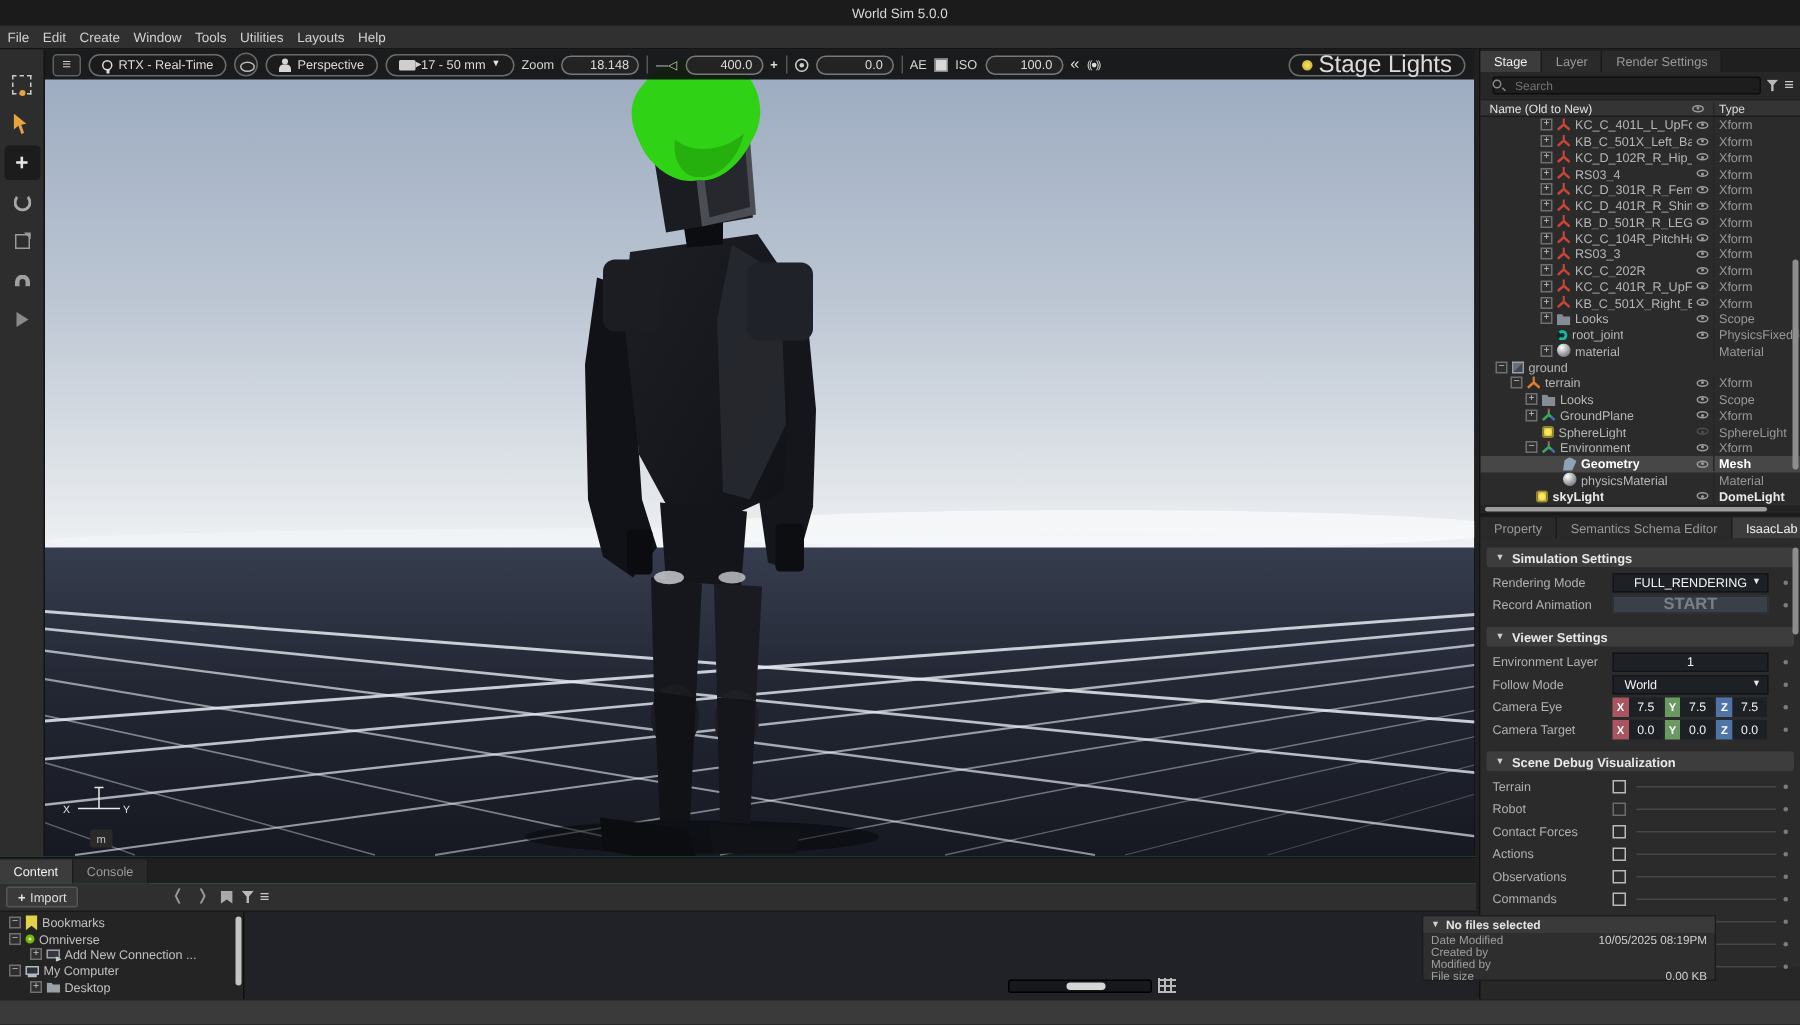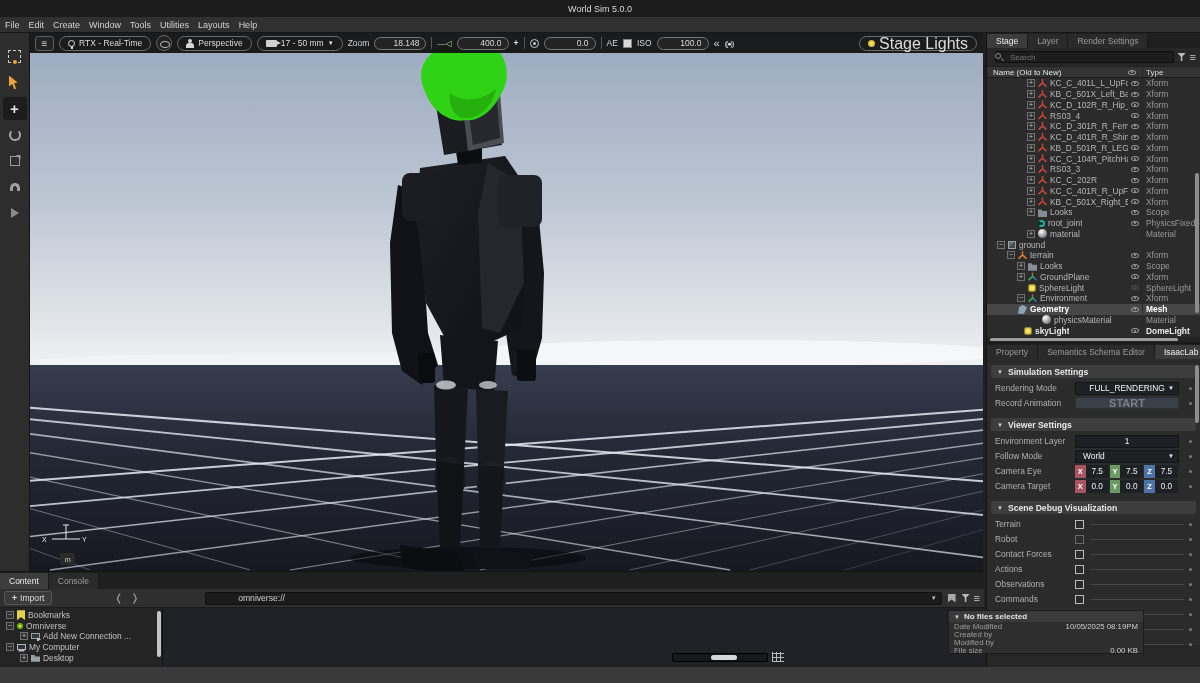--- a/index.html
+++ b/index.html
@@ -551,21 +551,21 @@
     <div class="r">
         <div class="rl" style="padding-left:30px">
           <b class="xp">−</b>
           <i class="ic ic-axes"></i>
           <span class="lb">Environment</span>
         </div>
         <i class="eyei"></i>
         <span class="ty">Xform</span>
       </div>
     <div class="r sel">
-        <div class="rl" style="padding-left:20px">
+        <div class="rl" style="padding-left:44px">
           <b class="xp hid">+</b>
           <i class="ic ic-mesh"></i>
           <span class="lb">Geometry</span>
         </div>
         <i class="eyei"></i>
         <span class="ty">Mesh</span>
       </div>
     <div class="r e0">
         <div class="rl" style="padding-left:44px">
           <b class="xp hid">+</b>
@@ -735,24 +735,20 @@
     <div class="tab active" style="height:16px">Content</div>
     <div class="tab" style="height:16px">Console</div>
   </div>
   <div id="ctoolbar">
     <div id="importbtn">
       <span class="plus">+</span>
       <span>Import</span>
     </div>
     <span class="navarr" style="margin-left:56px">❬</span>
     <span class="navarr">❭</span>
-    <div id="addrwrap">
-      <input type="text" value="omniverse://" style="">
-      <span class="caret" style="color:#bbb">▼</span>
-    </div>
     <span class="flagi"></span>
     <span class="funnel"></span>
     <span class="hamb">≡</span>
   </div>
   <div id="cbody">
     <div id="ctree">
       <div class="fr" style="padding-left:6px">
           <b class="xp">−</b>
           <i class="ic ic-book"></i>
           <span>Bookmarks</span>

